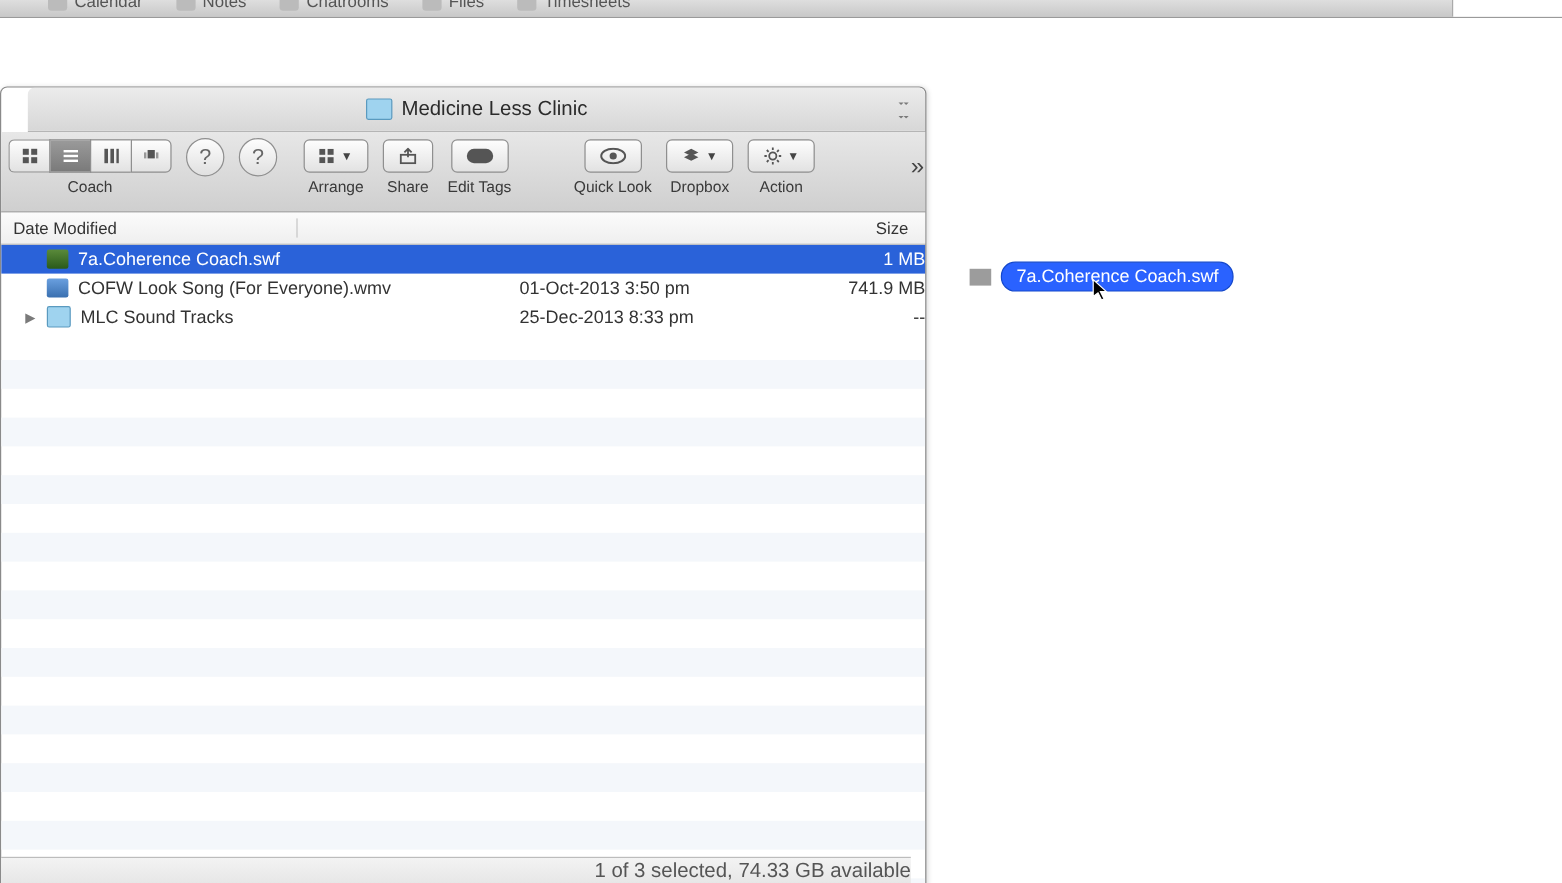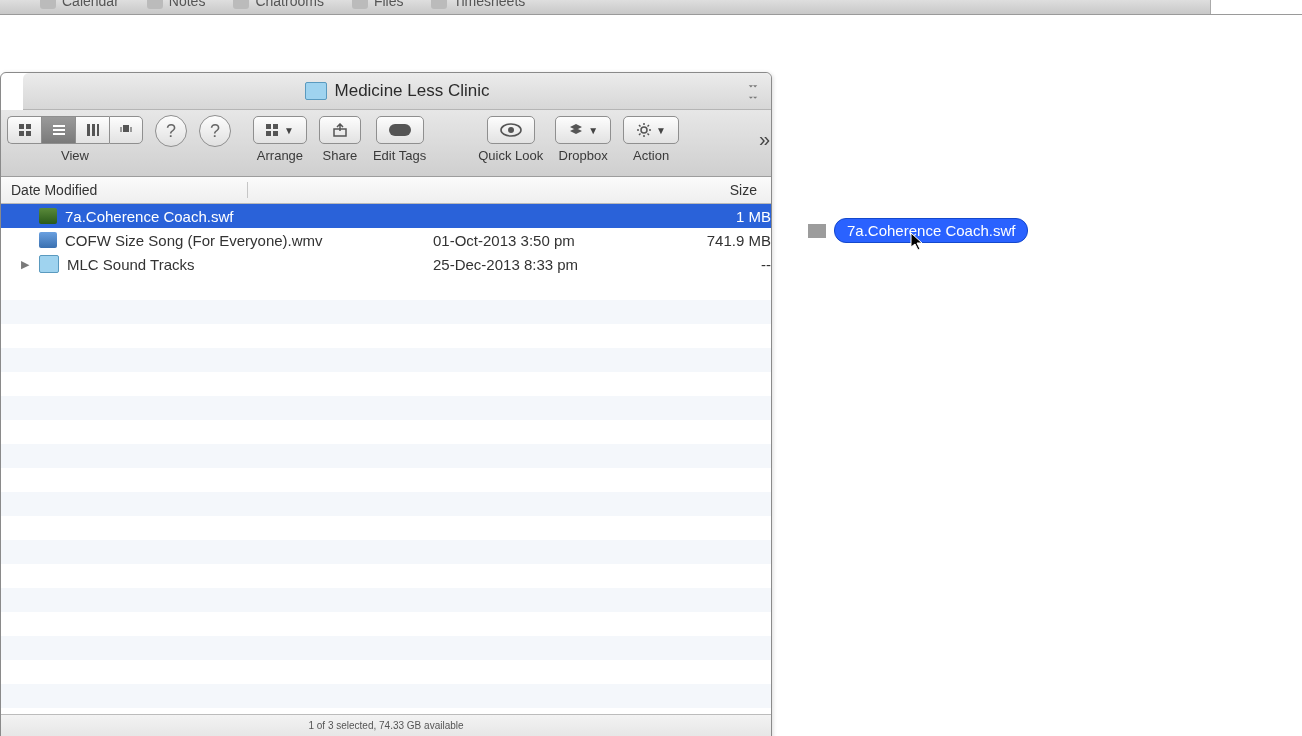--- a/index.html
+++ b/index.html
@@ -189,26 +189,26 @@
 }
 .row.sel .expander{color:#fff;}
 .ficon {
   width:18px;height:16px;border-radius:2px;
 }
 .ic-swf{background:linear-gradient(#5a8a3a,#2a5a1a);}
 .ic-wmv{background:linear-gradient(#6aa0e0,#3a70b0);}
 .ic-folder{background:#9fd3ef;border:1px solid #5a9abf;}
 .statusbar {
   position:absolute;
-  bottom:0;left:0;right:0;
+  bottom:0;left:0;right:12px;
   height:22px;
   background:linear-gradient(#f3f3f3,#e6e6e6);
   border-top:1px solid #bcbcbc;
-  text-align:center;
-  font-size:10px;
+  text-align:right;
+  font-size:17px;
   color:#555;
   line-height:22px;
 }
 .drag-ghost {
   position:absolute;
   display:flex;
   align-items:center;
   gap:8px;
 }
 .ghost-icon {
@@ -296,21 +296,21 @@
             </svg>
         </div>
         <div class="tbtn">
           <svg width="14" height="14">
               <rect x="4" y="2" width="6" height="7" fill="#555"></rect>
               <rect x="1" y="4" width="2" height="5" fill="#999"></rect>
               <rect x="11" y="4" width="2" height="5" fill="#999"></rect>
             </svg>
         </div>
       </div>
-      <div class="tool-label">View</div>
+      <div class="tool-label">Coach</div>
     </div>
 
     <div style="display:flex;gap:4px;margin-right:14px;margin-top:-1px;">
       <div class="help-btn">?</div>
       <div class="help-btn">?</div>
     </div>
 
     <div class="tool-group">
       <div class="tbtn single">
         <svg width="14" height="12">
@@ -401,21 +401,21 @@
           <span class="expander"></span>
           <span class="ficon ic-swf"></span>
           <span>7a.Coherence Coach.swf</span>
         </div>
         <div class="csize">1 MB</div>
       </div>
       <div class="row">
         <div class="cname">
           <span class="expander"></span>
           <span class="ficon ic-wmv"></span>
-          <span>COFW Size Song (For Everyone).wmv</span>
+          <span>COFW Look Song (For Everyone).wmv</span>
         </div>
         <div class="cdate">01-Oct-2013 3:50 pm</div>
         <div class="csize">741.9 MB</div>
       </div>
       <div class="row even-off">
         <div class="cname">
           <span class="expander">▶</span>
           <span class="ficon ic-folder"></span>
           <span>MLC Sound Tracks</span>
         </div>

